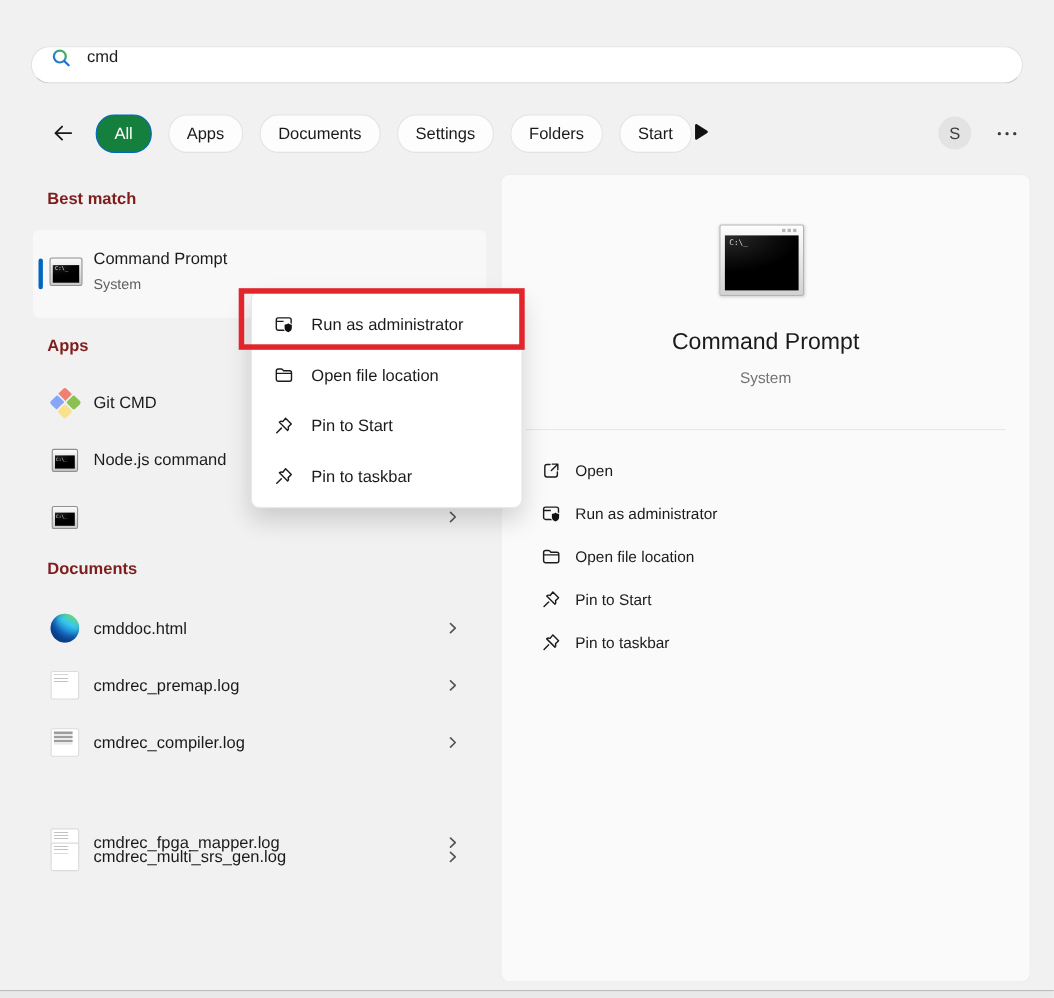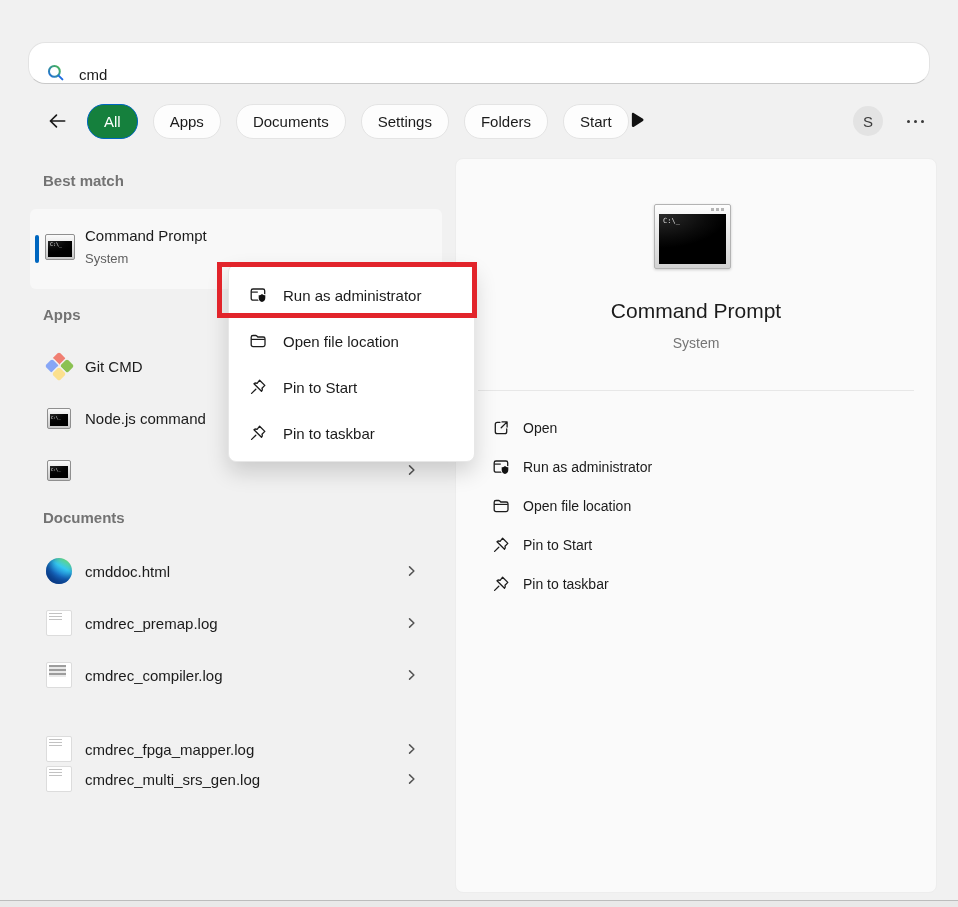--- a/index.html
+++ b/index.html
@@ -7,23 +7,23 @@
     width:958px;height:907px;position:relative;overflow:hidden;
     background:#f1f1f1;
     font-family:"Liberation Sans","DejaVu Sans",sans-serif;
     color:#1b1b1b;
     -webkit-font-smoothing:antialiased;
   }
   .abs{position:absolute;}
 
   
   .search-bar{
-    left:28px;top:42px;width:902px;height:42px;border-radius:17px;
+    left:28px;top:42px;width:902px;height:34px;border-radius:17px;
     background:#fff;border:1px solid #e3e3e3;border-bottom-color:#c9c9c9;
-    display:flex;align-items:flex-end;box-sizing:border-box;padding-left:17px;gap:13px;
+    display:flex;align-items:flex-start;box-sizing:border-box;padding-left:17px;gap:13px;
   }
   .search-query{font-size:15px;color:#1b1b1b;}
 
   
   .back-btn{left:44px;top:108px;width:26px;height:26px;display:flex;align-items:center;justify-content:center;background:none;border:none;cursor:pointer;padding:0;}
   .pills{left:87px;top:104px;display:flex;gap:15px;}
   .pill{
     height:33px;border-radius:17px;padding:0 16px;font-size:15px;
     background:#fdfdfd;border:1px solid #e4e4e4;color:#1b1b1b;
     display:flex;align-items:center;cursor:pointer;
@@ -32,21 +32,21 @@
   .more-filters{left:630px;top:111px;width:16px;height:18px;background:none;border:none;padding:0;cursor:pointer;}
   .avatar{
     left:853px;top:106px;width:30px;height:30px;border-radius:50%;
     background:#e3e3e3;display:flex;align-items:center;justify-content:center;
     font-size:15px;color:#3b3b3b;cursor:pointer;
   }
   .overflow-btn{left:901px;top:111px;width:28px;height:20px;background:none;border:none;display:flex;align-items:center;justify-content:center;gap:4px;cursor:pointer;padding:0;}
   .overflow-btn b{width:3px;height:3px;border-radius:50%;background:#3a3a3a;}
 
   
-  .sec-heading{font-size:15px;font-weight:bold;color:#737373;}
+  .sec-heading{font-size:15px;font-weight:bold;color:#7f1d1d;}
   .bm-row{
     left:30px;top:209px;width:412px;height:80px;border-radius:6px;background:#f8f8f8;
     cursor:pointer;
   }
   .bm-accent{position:absolute;left:5px;top:26px;width:3.5px;height:28px;border-radius:2px;}
   .bm-title{position:absolute;left:55px;top:18px;font-size:15px;}
   .bm-sub{position:absolute;left:55px;top:42px;font-size:13px;color:#5f5f5f;}
 
   .row{
     left:30px;width:412px;height:52px;display:flex;align-items:center;cursor:pointer;
@@ -270,21 +270,21 @@
         <span class="doc-ico dense"></span>
       </span>
     <span class="row-label">cmdrec_compiler.log</span>
     <span class="row-chevron">
       <svg width="13" height="13" viewBox="0 0 12 12">
           <path d="M4.2 2.2 8.2 6 4.2 9.8" fill="none" stroke="#555" stroke-width="1.4" stroke-linecap="round" stroke-linejoin="round"></path>
         </svg>
     </span>
   </div>
 
-  <div class="abs row" style="top:723px;">
+  <div class="abs row" style="top:740px;">
     <span class="row-ico-slot">
         <span class="doc-ico"></span>
       </span>
     <span class="row-label">cmdrec_fpga_mapper.log</span>
     <span class="row-chevron">
       <svg width="13" height="13" viewBox="0 0 12 12">
           <path d="M4.2 2.2 8.2 6 4.2 9.8" fill="none" stroke="#555" stroke-width="1.4" stroke-linecap="round" stroke-linejoin="round"></path>
         </svg>
     </span>
   </div>

